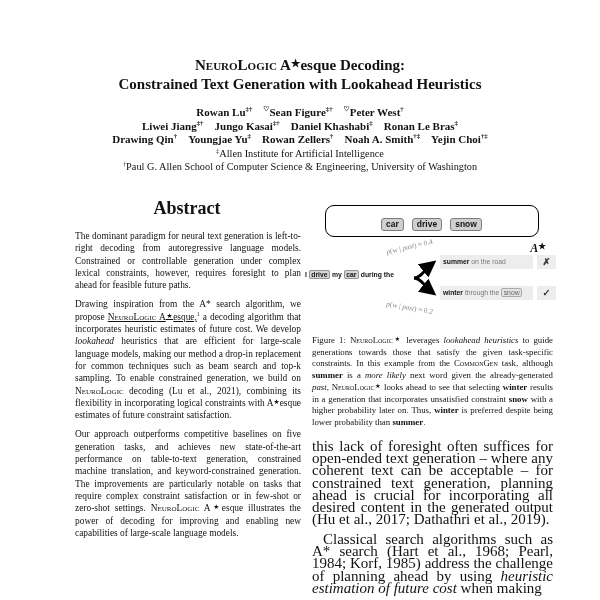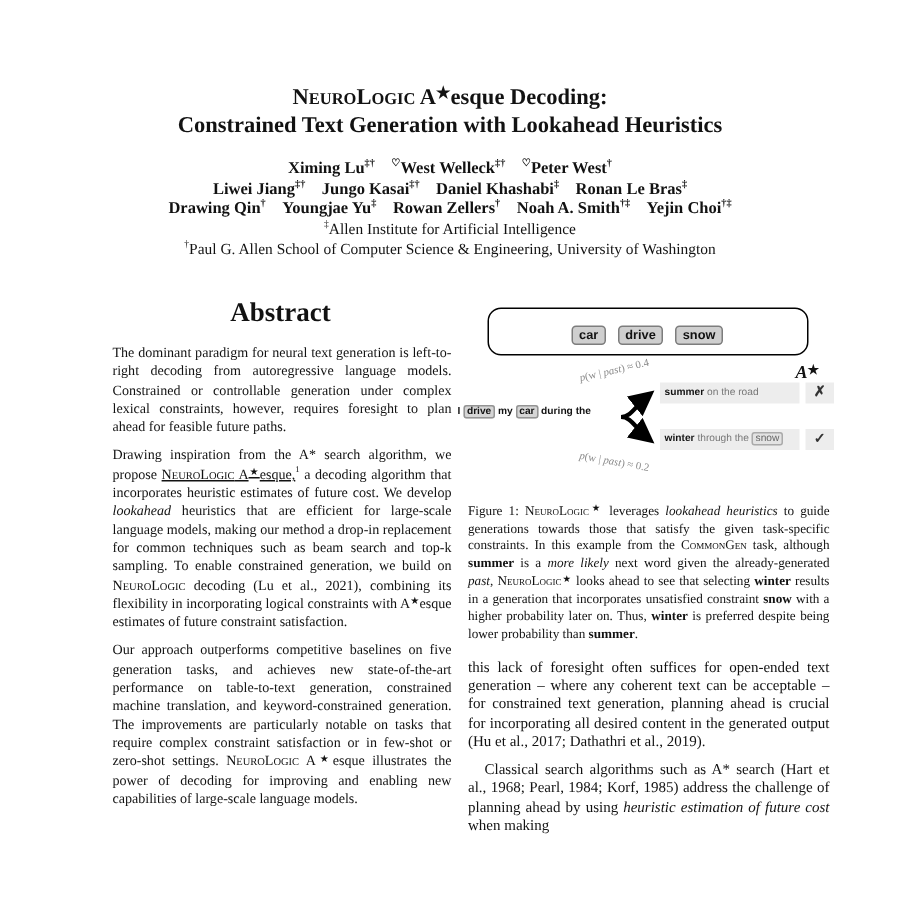--- a/index.html
+++ b/index.html
@@ -28,21 +28,21 @@
   .arow{font-size:11px;font-weight:bold;line-height:13.5px;}
   .afrow{font-size:10.3px;line-height:13px;}
   .afrow:first-of-type{margin-top:4px;}
 
   
   .col{position:absolute;top:198px;text-align:justify;}
   .left{left:68px;width:238px;}
   .right{left:310px;width:243px;}
   .absh{text-align:center;font-size:18px;font-weight:bold;margin:0 0 11px 0;}
   .abs{font-size:9.4px;line-height:12.3px;margin:0 5px 7px 7px;}
-  .bodyp{font-size:10px;line-height:12.3px;margin:0 0 7px 2px;}
+  .bodyp{font-size:15px;line-height:12.3px;margin:0 0 7px 2px;}
   .ind{text-indent:11px;}
 
   
   .promptbox{
     width:202px;margin:7px auto 0 auto;border:1.7px solid #000;border-radius:9px;
     padding:4px 5px 5px 5px;text-align:center;font-family:"Liberation Sans", sans-serif;
   }
   .ptext{font-size:9px;letter-spacing:0.1px;}
   .pchips{margin-top:3px;}
   .cchip{
@@ -75,21 +75,21 @@
 </style>
 </head>
 <body>
 
 <div class="page">
 
   <header class="titleblock">
     <div class="t1"><span class="sc">NeuroLogic</span><span> A</span><span class="star">★</span><span>esque Decoding:</span></div>
     <div class="t2"><span>Constrained Text Generation with Lookahead Heuristics</span></div>
     <div class="authors">
-      <div class="arow"><span>Ximing Lu</span><span class="sup">‡†</span><span class="gap"></span><span class="sup">♡</span><span>West Welleck</span><span class="sup">‡†</span><span class="gap"></span><span class="sup">♡</span><span>Peter West</span><span class="sup">†</span></div>
+      <div class="arow"><span>Rowan Lu</span><span class="sup">‡†</span><span class="gap"></span><span class="sup">♡</span><span>Sean Figure</span><span class="sup">‡†</span><span class="gap"></span><span class="sup">♡</span><span>Peter West</span><span class="sup">†</span></div>
       <div class="arow"><span>Liwei Jiang</span><span class="sup">‡†</span><span class="gap"></span><span>Jungo Kasai</span><span class="sup">‡†</span><span class="gap"></span><span>Daniel Khashabi</span><span class="sup">‡</span><span class="gap"></span><span>Ronan Le Bras</span><span class="sup">‡</span></div>
       <div class="arow"><span>Drawing Qin</span><span class="sup">†</span><span class="gap"></span><span>Youngjae Yu</span><span class="sup">‡</span><span class="gap"></span><span>Rowan Zellers</span><span class="sup">†</span><span class="gap"></span><span>Noah A. Smith</span><span class="sup">†‡</span><span class="gap"></span><span>Yejin Choi</span><span class="sup">†‡</span></div>
       <div class="afrow"><span class="sup">‡</span><span>Allen Institute for Artificial Intelligence</span></div>
       <div class="afrow"><span class="sup">†</span><span>Paul G. Allen School of Computer Science &amp; Engineering, University of Washington</span></div>
     </div>
   </header>
 
   <section class="col left">
     <div class="absh">Abstract</div>
     <p class="abs"><span>The dominant paradigm for neural text generation is left-to-right decoding from autoregressive language models. Constrained or controllable generation under complex lexical constraints, however, requires foresight to plan ahead for feasible future paths.</span></p>

